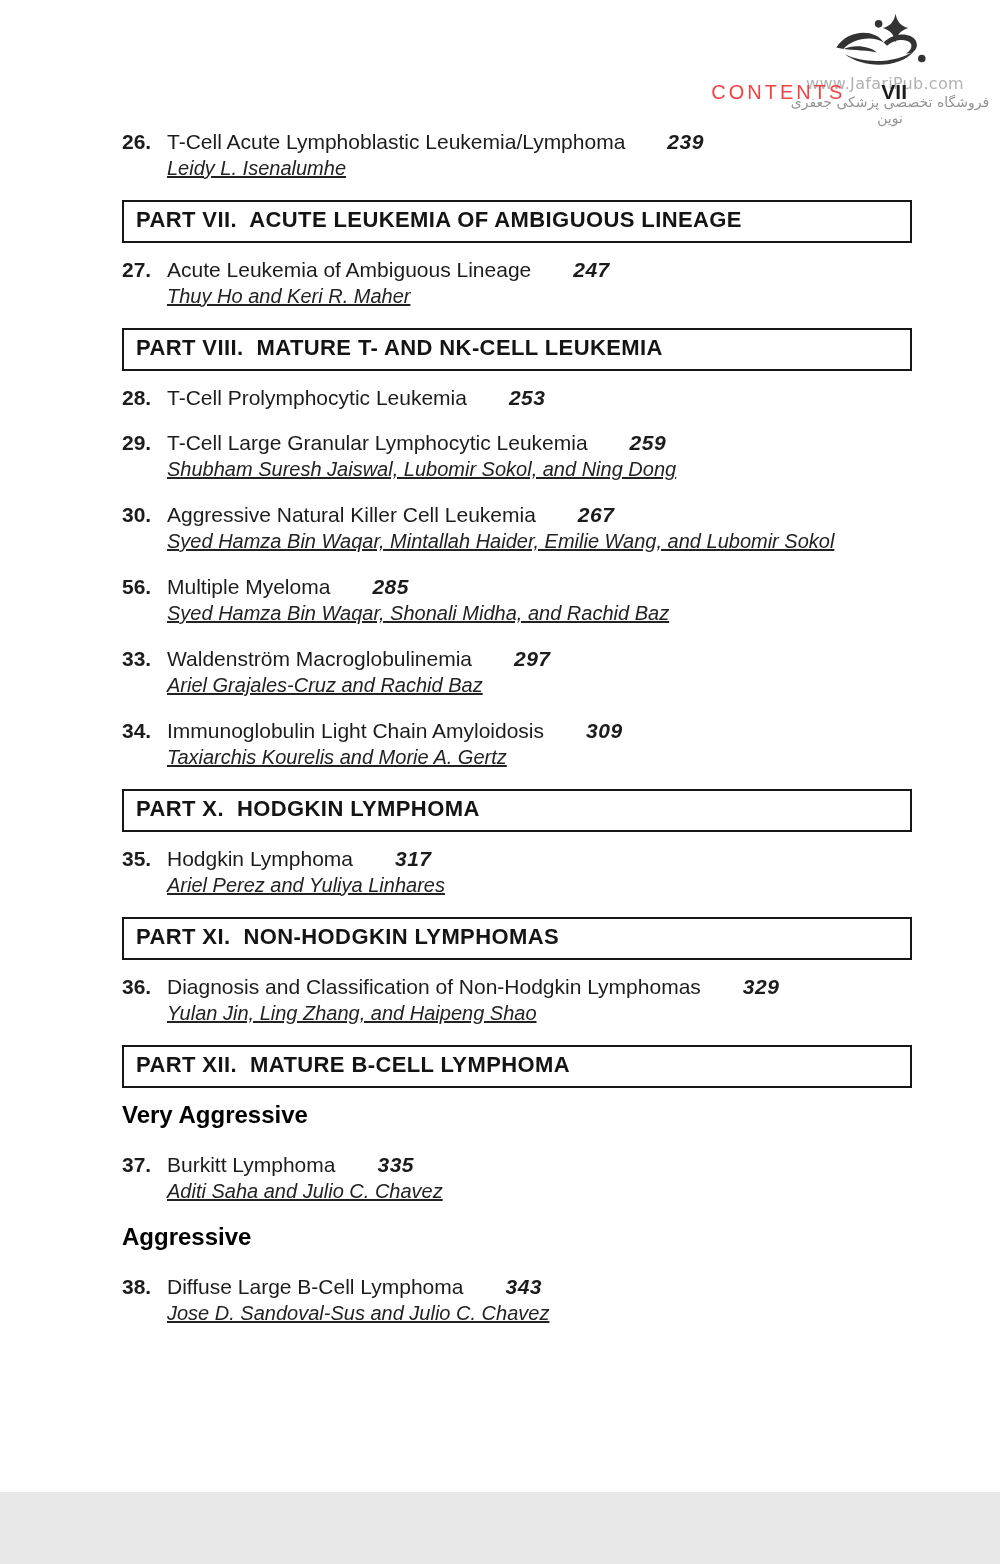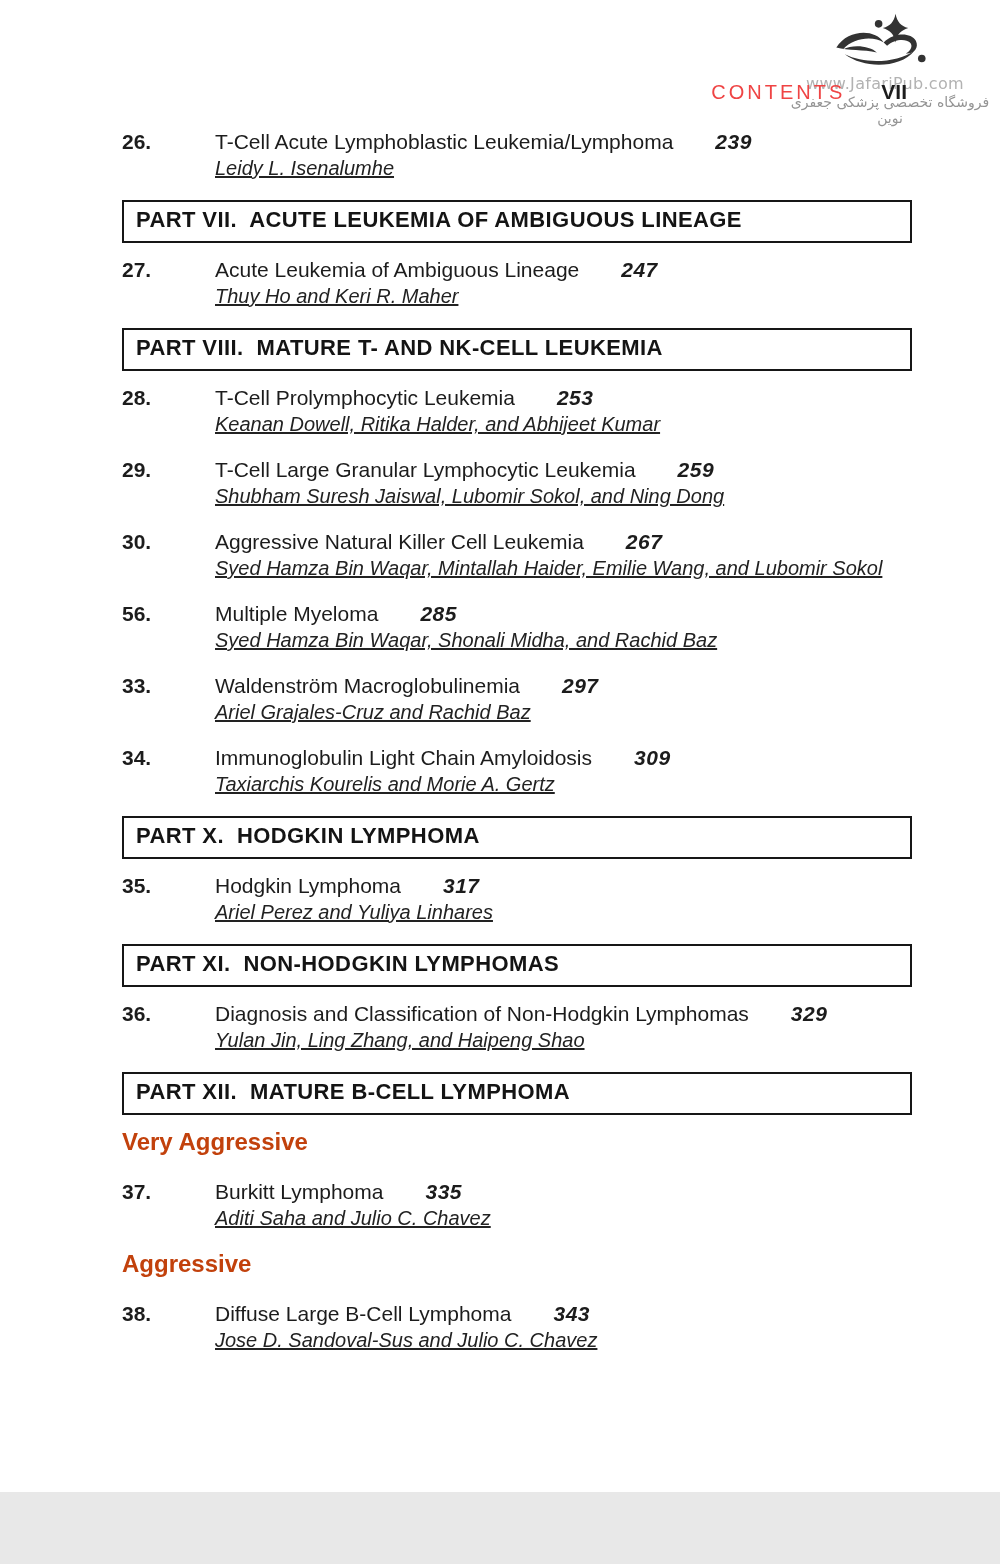--- a/index.html
+++ b/index.html
@@ -31,40 +31,40 @@
   }
   .contents-word{font-size:20px;letter-spacing:3px;color:#ef4444;}
   .folio{font-size:21px;font-weight:700;margin-left:36px;color:#1c1c1c;}
   
   .content{position:absolute;left:122px;top:128px;width:790px;}
   .entry{display:flex;margin-bottom:18px;}
   .entry .num{
     width:45px;flex-shrink:0;
     font-weight:700;font-size:21px;line-height:27px;
   }
-  .entry .body{flex:1;margin-left:48px;}
+  .entry .body{flex:1;}
   .title-line{font-size:21px;line-height:27px;}
   .title-line .page-num{
     font-weight:700;font-style:italic;
     margin-left:42px;letter-spacing:.5px;
   }
   .authors{
     font-style:italic;font-size:20px;line-height:27px;color:#222222;text-decoration:underline;
   }
   .part-box{
     border:2px solid #161616;
     padding:5px 16px 8px 12px;
     margin:0 0 13px 0;
     font-size:22px;font-weight:700;letter-spacing:.4px;
     line-height:26px;color:#141414;
     background:#ffffff;
   }
   .subheading{
     font-size:24px;font-weight:700;
-    margin:4px 0 22px 0;line-height:28px;color:#c2410c;
+    margin:4px 0 22px 0;line-height:28px;color:#000000;
   }
 </style>
 </head>
 <body>
 
 <div class="page">
 
   <div class="logo-mark">
     <svg viewBox="0 0 120 78" xmlns="http://www.w3.org/2000/svg" fill="#333333">
       <path d="M76 2 C78 12 82 16 91 19 C82 22 78 26 76 36 C74 26 70 22 61 19 C70 16 74 12 76 2 Z"></path>
@@ -102,21 +102,20 @@
         <div class="authors">Thuy Ho and Keri R. Maher</div>
       </div>
     </div>
 
     <div class="part-box">PART VIII.&nbsp; MATURE T- AND NK-CELL LEUKEMIA</div>
 
     <div class="entry">
       <span class="num">28.</span>
       <div class="body">
         <div class="title-line"><span>T-Cell Prolymphocytic Leukemia</span><span class="page-num">253</span></div>
-        <div class="authors">Keanan Dowell, Ritika Halder, and Abhijeet Kumar</div>
       </div>
     </div>
 
     <div class="entry">
       <span class="num">29.</span>
       <div class="body">
         <div class="title-line"><span>T-Cell Large Granular Lymphocytic Leukemia</span><span class="page-num">259</span></div>
         <div class="authors">Shubham Suresh Jaiswal, Lubomir Sokol, and Ning Dong</div>
       </div>
     </div>

